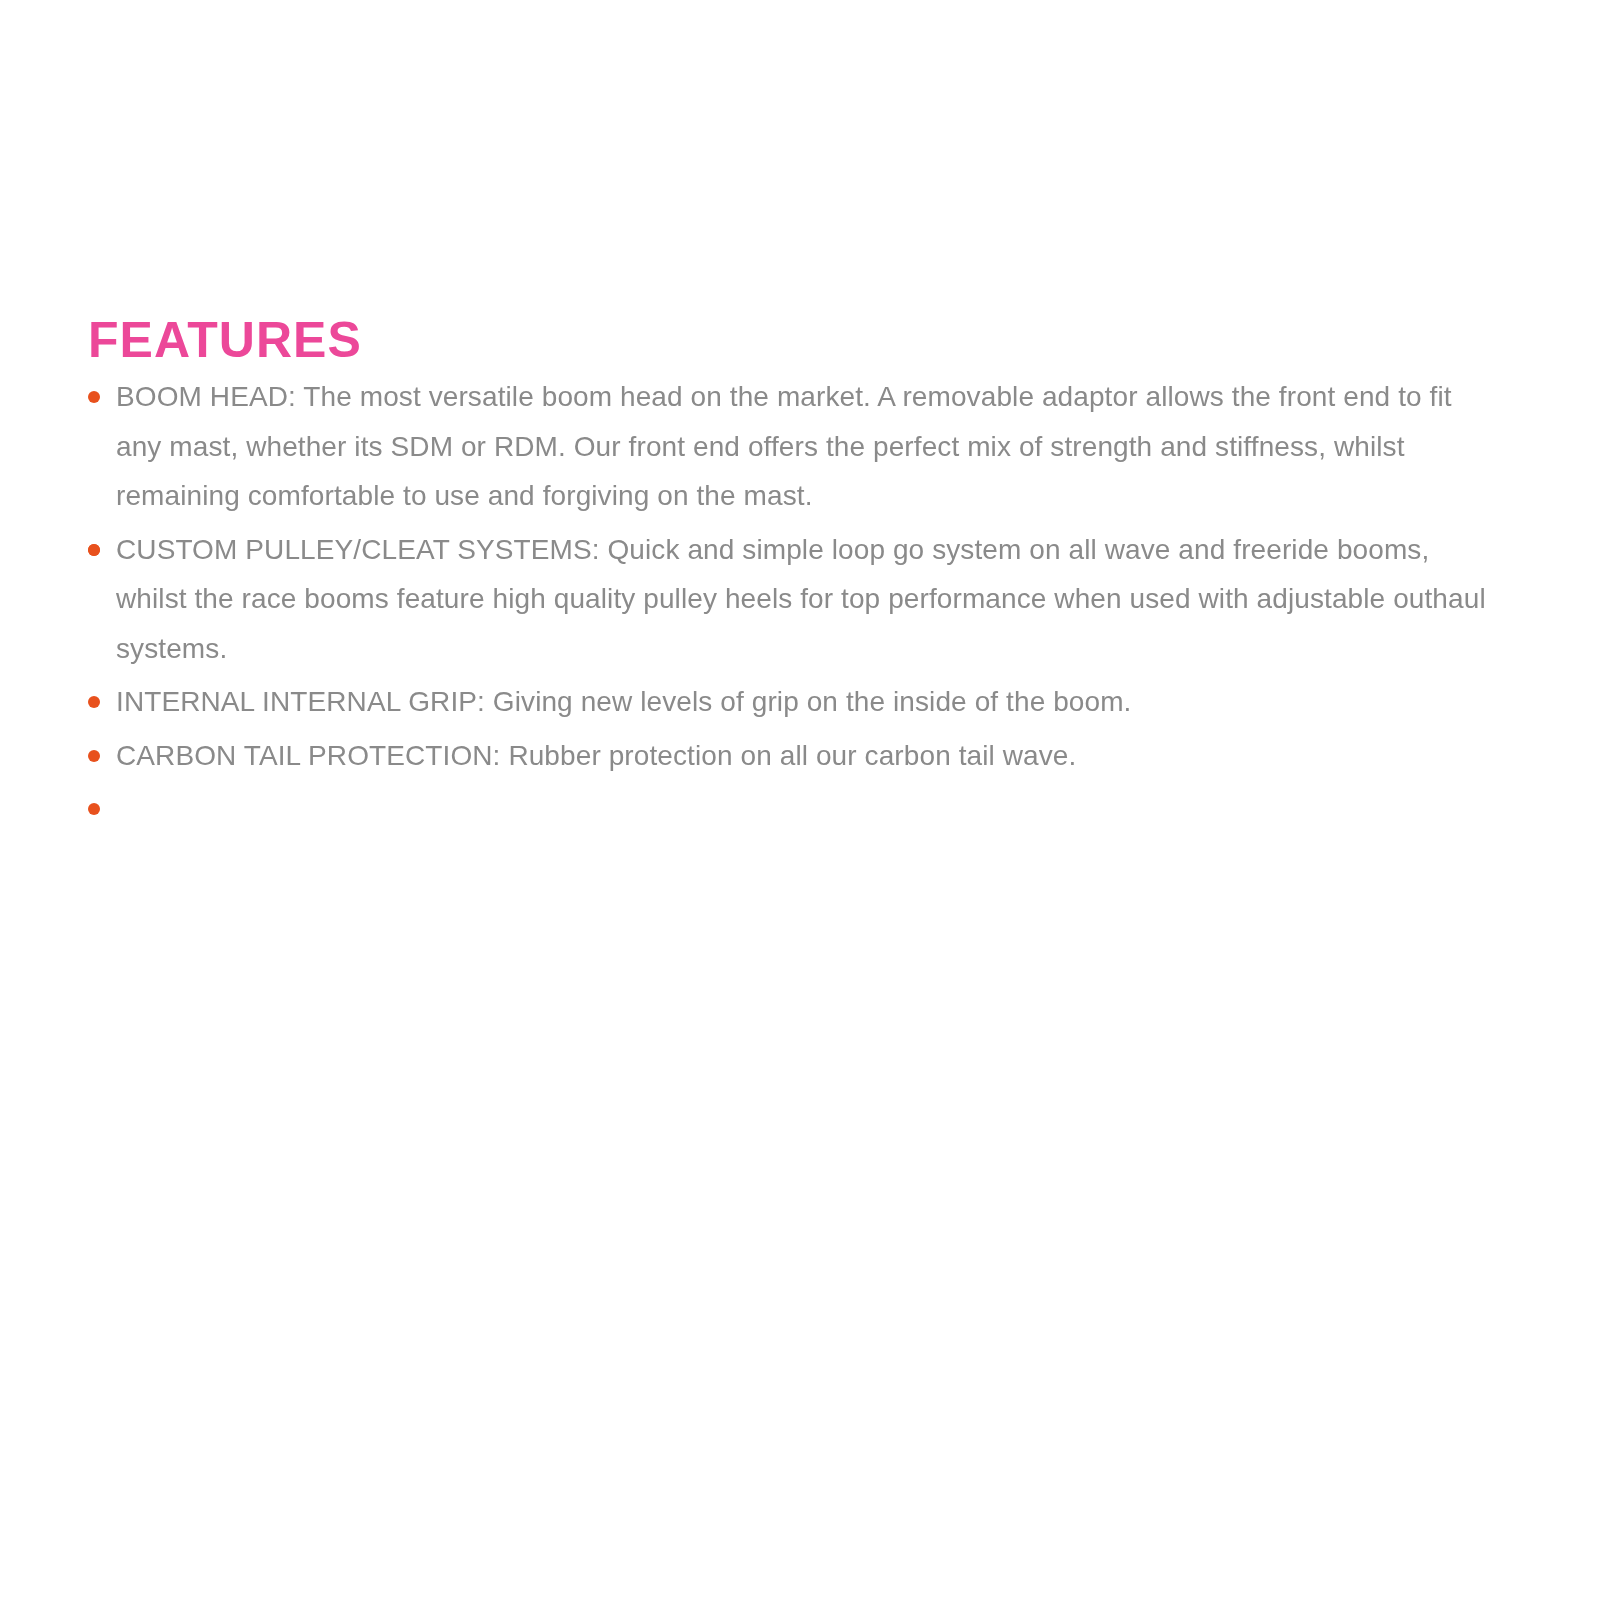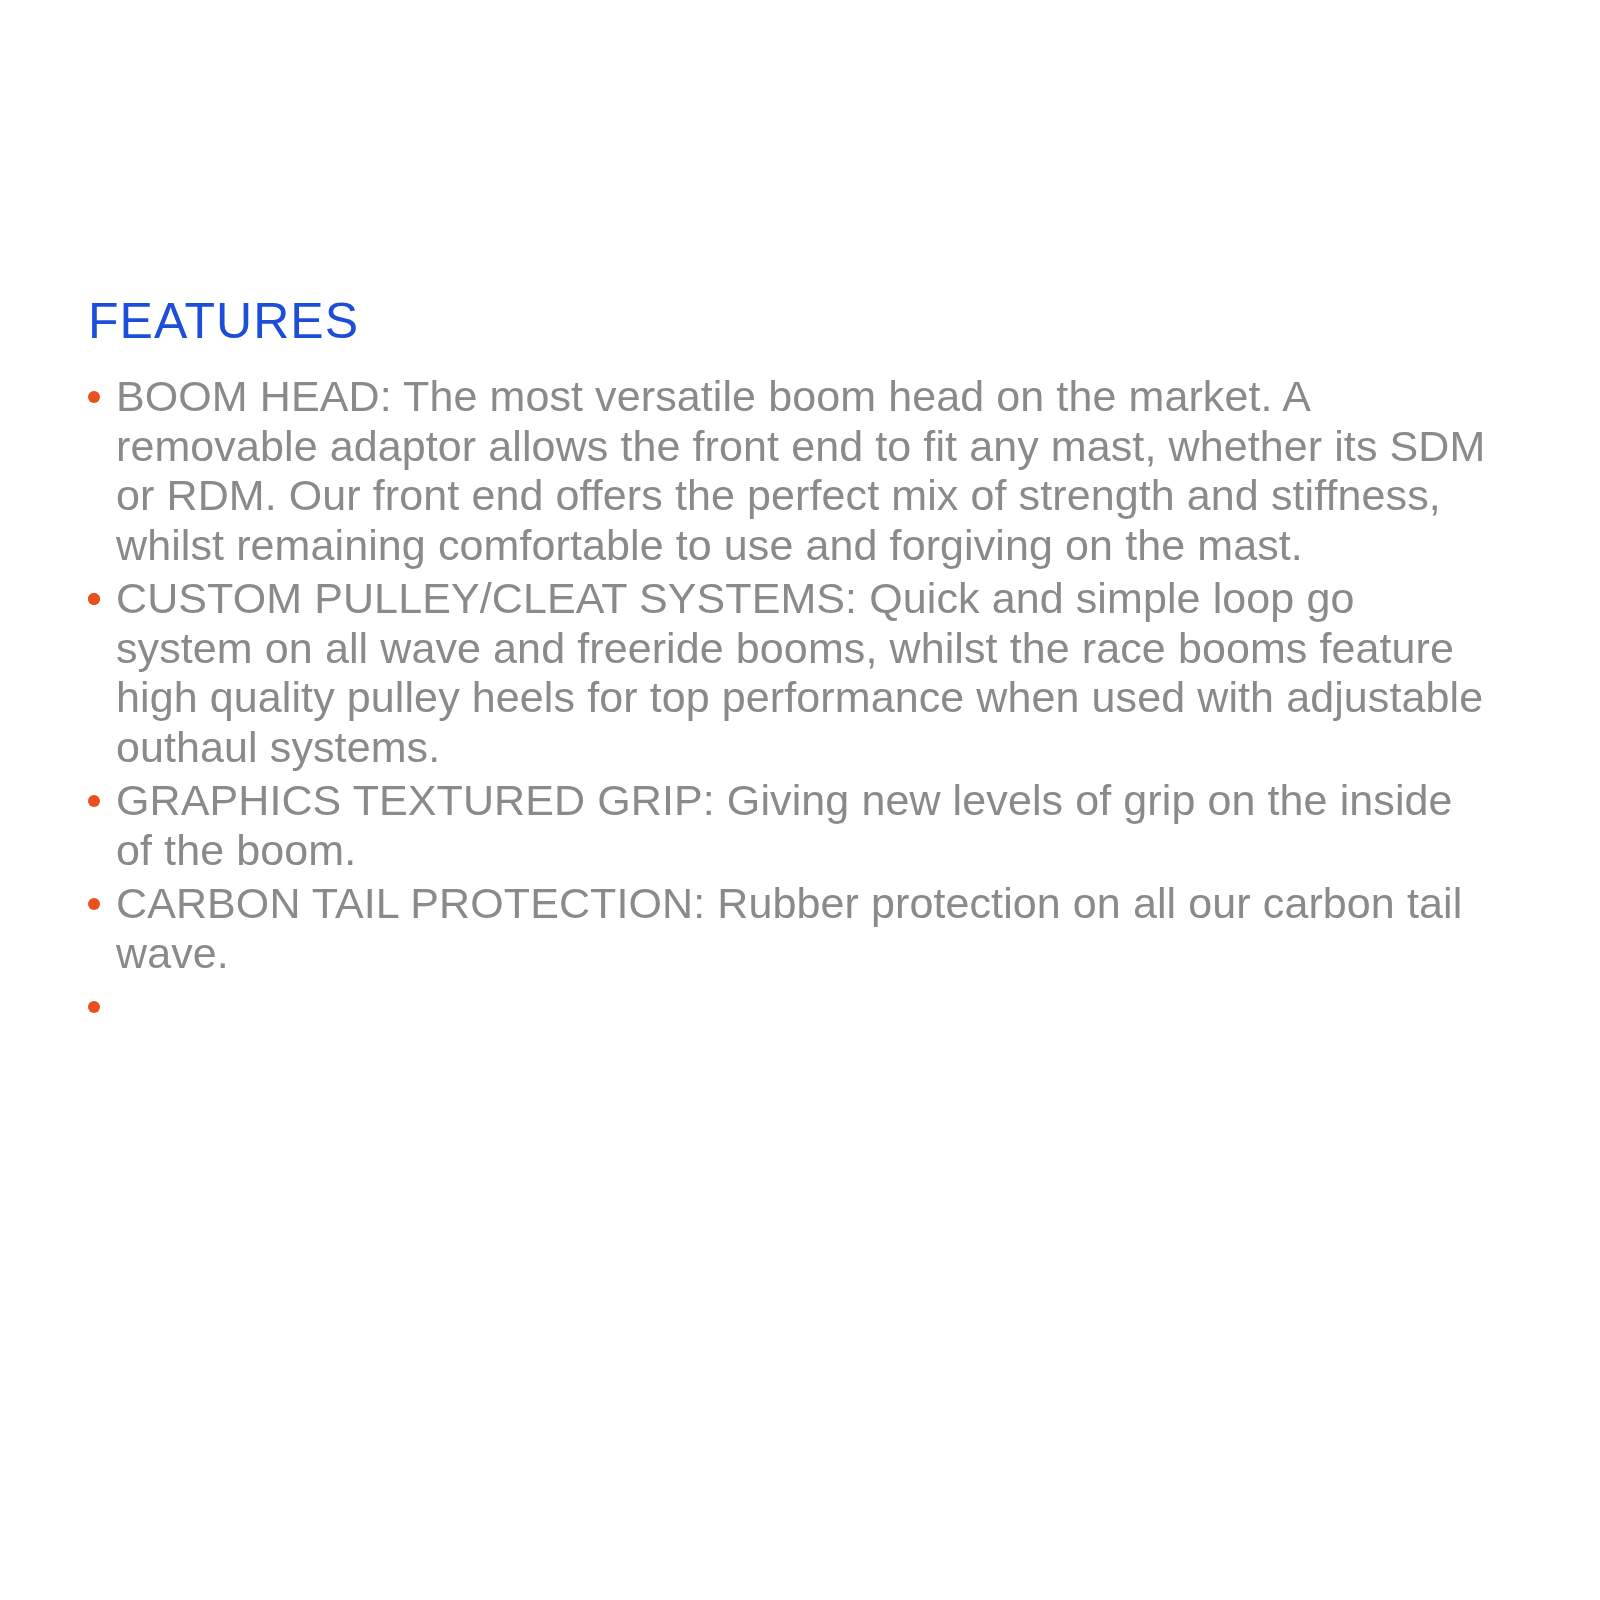--- a/index.html
+++ b/index.html
@@ -11,41 +11,41 @@
     position: relative;
     width: 1600px;
     height: 1600px;
     background: #ffffff;
     font-family: "Liberation Sans", "DejaVu Sans", sans-serif;
     overflow: hidden;
   }
   .heading {
     position: absolute;
     left: 88px;
-    top: 260px;
+    top: 279px;
     font-size: 50px;
-    font-weight: 400;
+    font-weight: 700;
     letter-spacing: 1px;
-    color: #1d4ed8;
+    color: #ec4899;
     line-height: 1.1;
   }
   ul.features {
     position: absolute;
     left: 88px;
     top: 372px;
     width: 1412px;
     margin: 0;
     padding: 0;
     list-style: none;
   }
   ul.features li {
     position: relative;
     padding-left: 28px;
     margin-bottom: 4px;
-    font-size: 43px;
+    font-size: 28px;
     line-height: 49.5px;
     color: #8a8a8a;
     letter-spacing: 0.1px;
   }
   ul.features li .dot {
     position: absolute;
     left: 0;
     top: 19px;
     width: 12px;
     height: 12px;
@@ -67,21 +67,21 @@
     </li>
     <li>
       <span class="dot"></span>
     </li>
     <li>
       <span class="dot"></span>
       <span>CUSTOM PULLEY/CLEAT SYSTEMS: Quick and simple loop go system on all wave and freeride booms, whilst the race booms feature high quality pulley heels for top performance when used with adjustable outhaul systems.</span>
     </li>
     <li>
       <span class="dot"></span>
-      <span>GRAPHICS TEXTURED GRIP: Giving new levels of grip on the inside of the boom.</span>
+      <span>INTERNAL INTERNAL GRIP: Giving new levels of grip on the inside of the boom.</span>
     </li>
     <li>
       <span class="dot"></span>
       <span>CARBON TAIL PROTECTION: Rubber protection on all our carbon tail wave.</span>
     </li>
     <li>
       <span class="dot"></span>
     </li>
   </ul>
 

